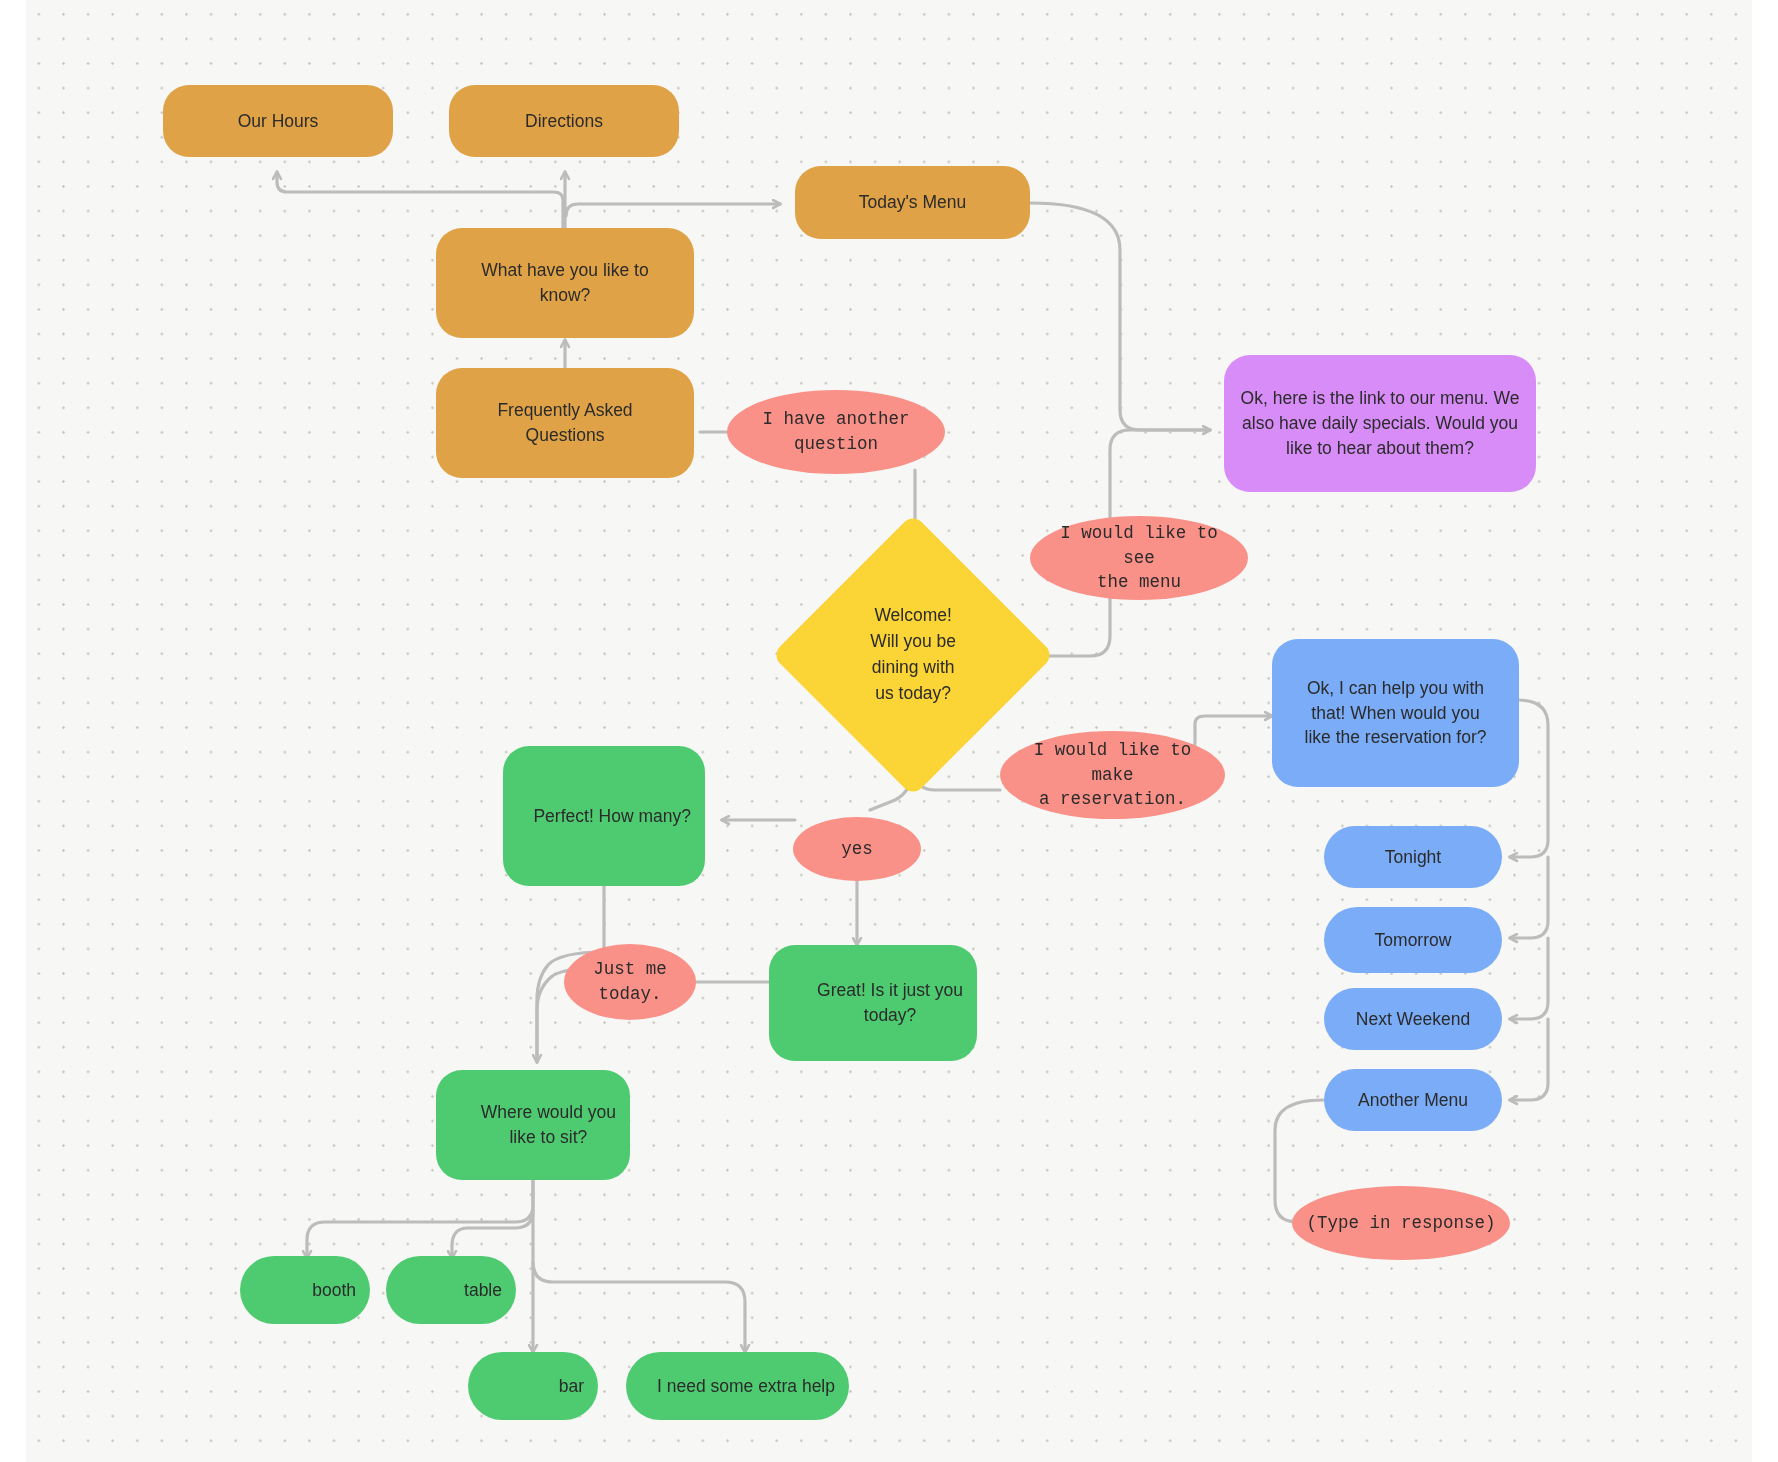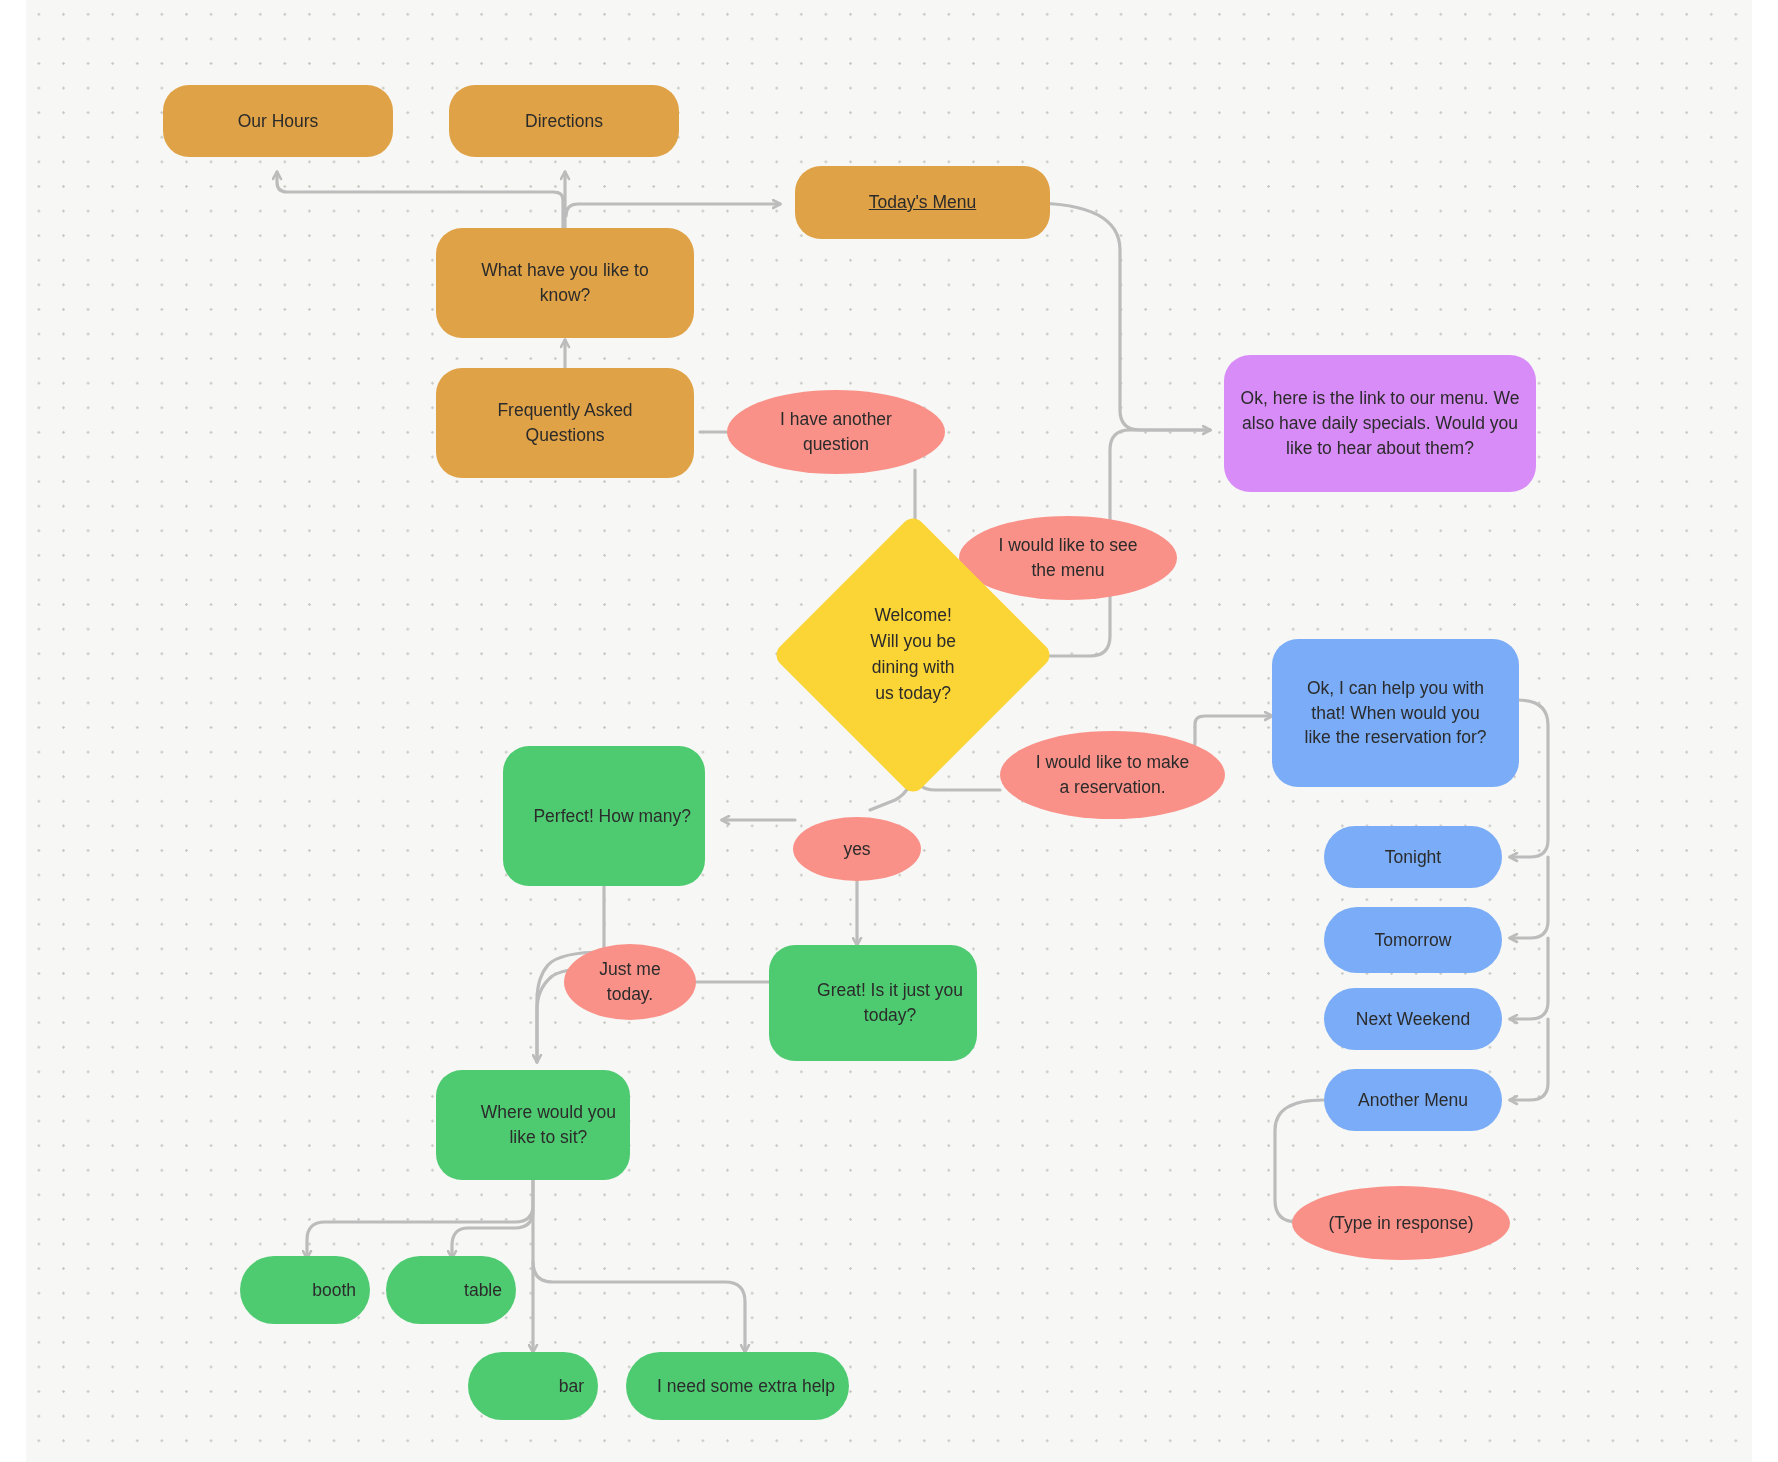--- a/index.html
+++ b/index.html
@@ -44,21 +44,21 @@
     line-height: 1.42;
     padding: 6px 14px;
     white-space: pre-line;
     user-select: none;
   }
   .rect   { border-radius: 26px; }
   .pill   { border-radius: 999px; }
   .ellipse{ border-radius: 50%; }
 
   .orange { background: #e0a246; }
-  .pink   { background: #fa9189; }
+  .pink   { background: #fa9189; font-family: Liberation Mono, monospace; }
   .purple { background: #d88cf7; }
   .blue   { background: #7aacf7; }
   .green  { background: #4ecb71; justify-content: flex-end; }
 
   .diamond {
     position: absolute;
     z-index: 2;
     background: #fbd436;
     transform: rotate(45deg);
     border-radius: 12px;
@@ -137,40 +137,40 @@
   </svg>
 
   <div class="node rect orange" style="left:163px; top:85px; width:230px; height:72px;">
     <span>Our Hours</span>
   </div>
 
   <div class="node rect orange" style="left:449px; top:85px; width:230px; height:72px;">
     <span>Directions</span>
   </div>
 
-  <div class="node rect orange" style="left:795px; top:166px; width:255px; height:73px;text-decoration:underline;">
+  <div class="node rect orange" style="left:795px; top:166px; width:235px; height:73px;">
     <span>Today's Menu</span>
   </div>
 
   <div class="node rect orange" style="left:436px; top:228px; width:258px; height:110px;">
     <span>What have you like to
 know?</span>
   </div>
 
   <div class="node rect orange" style="left:436px; top:368px; width:258px; height:110px;">
     <span>Frequently Asked
 Questions</span>
   </div>
 
   <div class="node ellipse pink" style="left:727px; top:390px; width:218px; height:84px;">
     <span>I have another
 question</span>
   </div>
 
-  <div class="node ellipse pink" style="left:959px; top:516px; width:218px; height:84px;">
+  <div class="node ellipse pink" style="left:1030px; top:516px; width:218px; height:84px;">
     <span>I would like to see
 the menu</span>
   </div>
 
   <div class="node ellipse pink" style="left:1000px; top:731px; width:225px; height:88px;">
     <span>I would like to make
 a reservation.</span>
   </div>
 
   <div class="node ellipse pink" style="left:793px; top:817px; width:128px; height:64px;">

